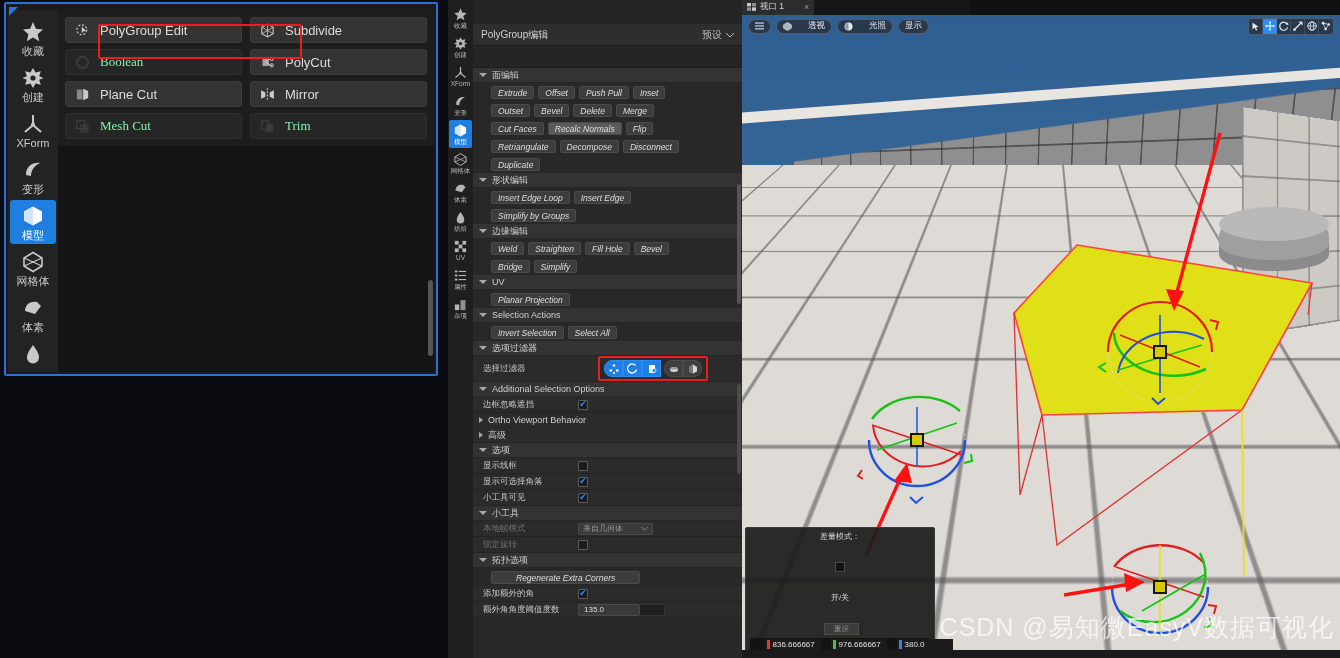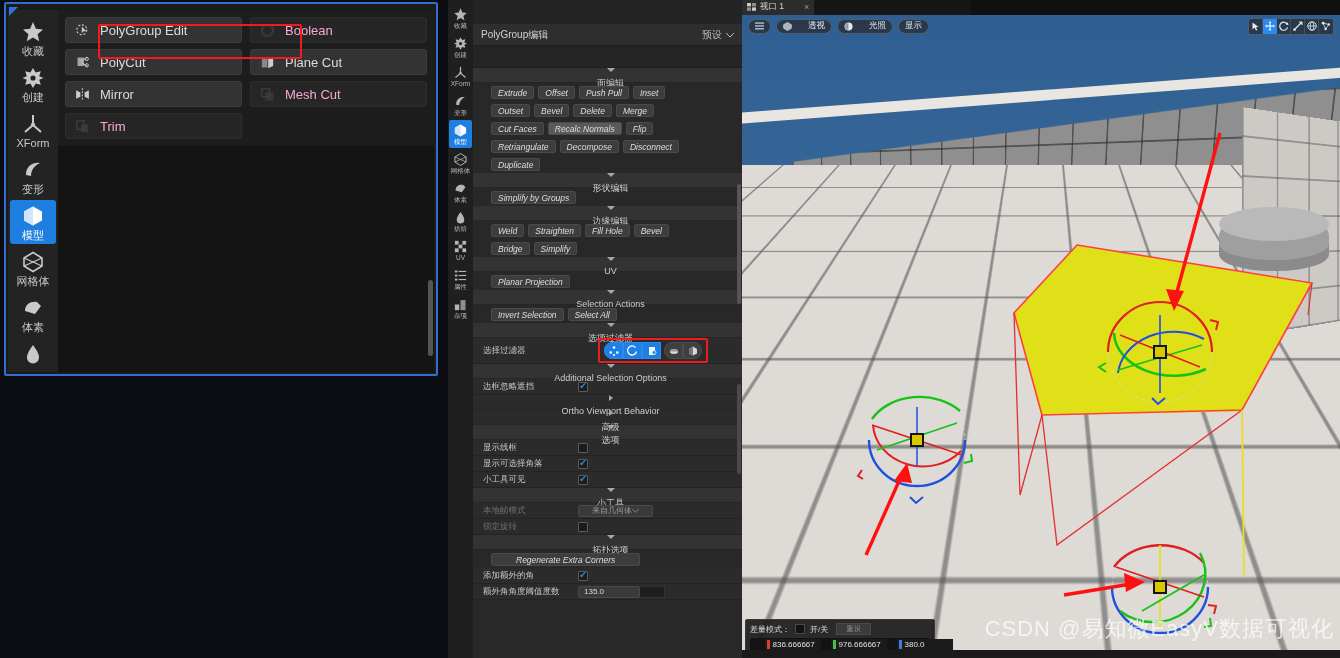--- a/index.html
+++ b/index.html
@@ -42,21 +42,21 @@
   }
   .lp-gridinner {
     background: #1d1d1d; padding: 7px 7px; display: grid;
     grid-template-columns: 1fr 1fr; gap: 6px 8px;
   }
   .tool-btn {
     height: 26px; background: #333333; border: 1px solid #3c3c3c; border-radius: 3px;
     display: flex; align-items: center; gap: 9px; padding-left: 8px;
     color: #dcdcdc; font-size: 13px; cursor: pointer;
   }
-  .tool-btn.disabled { background: #262626; color: #f9a8d4; border-color: #2e2e2e; cursor: default; }
+  .tool-btn.disabled { background: #262626; color: #86efac; border-color: #2e2e2e; cursor: default; font-family: Liberation Serif, serif; }
   .tool-btn .ti { width: 17px; height: 17px; flex-shrink: 0; opacity: .92; }
   .tool-btn.disabled .ti { opacity: .4; }
   #highlight-box {
     position: absolute; left: 40px; top: 14px; width: 204px; height: 35px;
     border: 2px solid #ee1c1c; border-radius: 2px; pointer-events: none; z-index: 9;
   }
   .lp-scroll {
     position: absolute; right: 1px; top: 270px; width: 5px; height: 76px;
     background: #555; border-radius: 3px;
   }
@@ -83,21 +83,21 @@
   .mid-header {
     height: 22px; background: #2e2e2e; display: flex; align-items: center;
     padding: 0 8px; justify-content: space-between; border-bottom: 1px solid #1c1c1c;
   }
   .mid-title { font-size: 10px; color: #d0d0d0; }
   .mid-preset { font-size: 10px; color: #b9b9b9; display: flex; align-items: center; gap: 4px; cursor: pointer;}
   .mid-gap { height: 22px; background: #252525; border-bottom: 1px solid #1e1e1e;}
   .sect-hdr {
     height: 15px; background: #333333; display: flex; align-items: center;
     padding-left: 6px; gap: 5px; font-size: 9px; color: #cfcfcf;
-    border-bottom: 1px solid #262626; cursor: pointer; flex-direction: column;
+    border-bottom: 1px solid #262626; cursor: pointer;
   }
   .tri { width: 0; height: 0; border-left: 4px solid #a8a8a8; border-top: 3px solid transparent; border-bottom: 3px solid transparent;}
   .tri.open { border-left: 4px solid transparent; border-right: 4px solid transparent; border-top: 4px solid #a8a8a8; border-bottom: none;}
   .btn-row { display: flex; gap: 4px; padding: 3px 0 2px 18px; flex-wrap: nowrap; }
   .pbtn {
     height: 13px; background: #3d3d3d; border: 1px solid #4a4a4a; border-radius: 2px;
     color: #dedede; font-size: 8.5px; padding: 0 6px; display: flex; align-items: center;
     justify-content: center; cursor: pointer; white-space: nowrap; font-style: italic;
   }
   .pbtn.hl { background: #5a5a5a; }
@@ -113,21 +113,21 @@
     border-radius: 1px; display: flex; align-items: center; justify-content: center;
     cursor: pointer;
   }
   .chk.on { background: #1b1b1b; }
   .chk.on::after {
     content: "✔"; color: #2a8cf0; font-size: 9px; line-height: 9px;
   }
   .chk.off::after { content: ""; }
   .sel-combo {
     width: 75px; height: 12px; background: #3a3a3a; border: 1px solid #4a4a4a;
-    border-radius: 2px; display: flex; align-items: center; justify-content: center;
+    border-radius: 2px; display: flex; align-items: center; justify-content: space-between;
     padding: 0 4px; font-size: 8px; color: #9a9a9a; cursor: pointer;
   }
   .num-field {
     width: 62px; height: 12px; background: #3a3a3a; border: 1px solid #4a4a4a;
     border-radius: 2px; display: flex; align-items: center; padding-left: 5px;
     font-size: 8px; color: #dcdcdc;
   }
   .num-field-bg { width: 25px; height: 12px; background: #1e1e1e; border: 1px solid #333; border-left:none;}
   .filter-wrap {
     border: 2px solid #ee1c1c; border-radius: 2px; display: flex; align-items: center;
@@ -241,36 +241,36 @@
     clip-path: polygon(0% 28%, 26% 68%, 80% 73%, 100% 25%, 100% 66%, 78% 100%, 25% 94%, 0% 58%);
     opacity: .95;
   }
 
   
   .vp-status {
     position: absolute; left: 3px; bottom: 3px; width: 190px;
     background: rgba(28,28,28,.93); border-radius: 2px; padding: 3px 4px;
     z-index: 25; border: 1px solid #3a3a3a;
   }
-  .sb-row1 { display: flex; align-items: center; gap: 5px; font-size: 8px; color: #dcdcdc; margin-bottom: 3px;}
+  .sb-row1 { display: flex; align-items: center; gap: 20px; font-size: 8px; color: #dcdcdc; margin-bottom: 3px; flex-direction: column;}
   .sb-chk { width: 10px; height: 10px; background: #131313; border: 1px solid #4a4a4a; }
   .sb-reset {
     height: 12px; background: #3b3b3b; border: 1px solid #4a4a4a; border-radius: 0;
     font-size: 7.5px; color: #8d8d8d; padding: 0 9px; display: flex; align-items: center;
     margin-left: 3px; cursor: pointer;
   }
   .sb-row2 { display: flex; align-items: center; gap: 10px; background: #131313; padding: 1px 2px; border-radius: 2px;}
   .coord {
     display: flex; align-items: center; font-size: 8px; color: #e2e2e2;
     background: #1b1b1b; padding: 1px 5px 1px 2px; min-width: 56px;
   }
   .cbar { width: 2.5px; height: 9px; margin-right: 3px; }
 
   .watermark {
-    position: absolute; right: 6px; bottom: 14px; font-size: 22px;
+    position: absolute; right: 6px; bottom: 14px; font-size: 25px;
     color: rgba(255,255,255,.72); letter-spacing: 1px; z-index: 24;
     pointer-events: none; white-space: nowrap;
   }
   .vp-bottom-strip {
     position: absolute; left: 0; bottom: 0; width: 598px; height: 8px; background: #1a1a1a; z-index: 26;
   }
   .vp-topright-black {
     position: absolute; left: 228px; top: 0; width: 370px; height: 15px; background: #101010;
   }
   .arrow-layer { position: absolute; inset: 0; z-index: 22; pointer-events: none; }
@@ -340,20 +340,29 @@
           </div>
         </div>
       <div class="lp-gridwrap">
         <div class="lp-gridinner" id="lp-tools">
             <div class="tool-btn">
               <span class="ti"><svg width="17" height="17" viewBox="0 0 24 24">
                   <circle cx="11" cy="11" r="7" fill="none" stroke="#d8d8d8" stroke-width="1.6" stroke-dasharray="3 2.4"></circle>
                   <polygon points="11,16 11,6.5 17.5,13 13.5,13.2" fill="#d8d8d8"></polygon>
                 </svg></span>
               <span>PolyGroup Edit</span>
+            </div>
+            <div class="tool-btn">
+              <span class="ti"><svg width="17" height="17" viewBox="0 0 24 24">
+                  <polygon points="12,3 20,7.5 20,16.5 12,21 4,16.5 4,7.5" fill="none" stroke="#d8d8d8" stroke-width="1.5"></polygon>
+                  <line x1="12" y1="3" x2="12" y2="21" stroke="#d8d8d8" stroke-width="1.1"></line>
+                  <line x1="4" y1="7.5" x2="20" y2="16.5" stroke="#d8d8d8" stroke-width="1.1"></line>
+                  <line x1="20" y1="7.5" x2="4" y2="16.5" stroke="#d8d8d8" stroke-width="1.1"></line>
+                </svg></span>
+              <span>Subdivide</span>
             </div>
             <div class="tool-btn disabled">
               <span class="ti"><svg width="17" height="17" viewBox="0 0 24 24">
                   <circle cx="12" cy="12" r="8.5" fill="none" stroke="#6a6a6a" stroke-width="1.5"></circle>
                   <polygon points="12,3.5 20.5,12 12,20.5 3.5,12" fill="none" stroke="#6a6a6a" stroke-width="1.3"></polygon>
                 </svg></span>
               <span>Boolean</span>
             </div>
             <div class="tool-btn">
               <span class="ti"><svg width="17" height="17" viewBox="0 0 24 24">
@@ -526,20 +535,24 @@
             <div class="pbtn">Disconnect</div>
           </div>
           <div class="btn-row">
             <div class="pbtn">Duplicate</div>
           </div>
           <div class="sect-hdr">
             <span class="tri open"></span>
             <span>形状编辑</span>
           </div>
           <div class="btn-row">
+            <div class="pbtn">Insert Edge Loop</div>
+            <div class="pbtn">Insert Edge</div>
+          </div>
+          <div class="btn-row">
             <div class="pbtn">Simplify by Groups</div>
           </div>
           <div class="sect-hdr">
             <span class="tri open"></span>
             <span>边缘编辑</span>
           </div>
           <div class="btn-row">
             <div class="pbtn">Weld</div>
             <div class="pbtn">Straighten</div>
             <div class="pbtn">Fill Hole</div>

